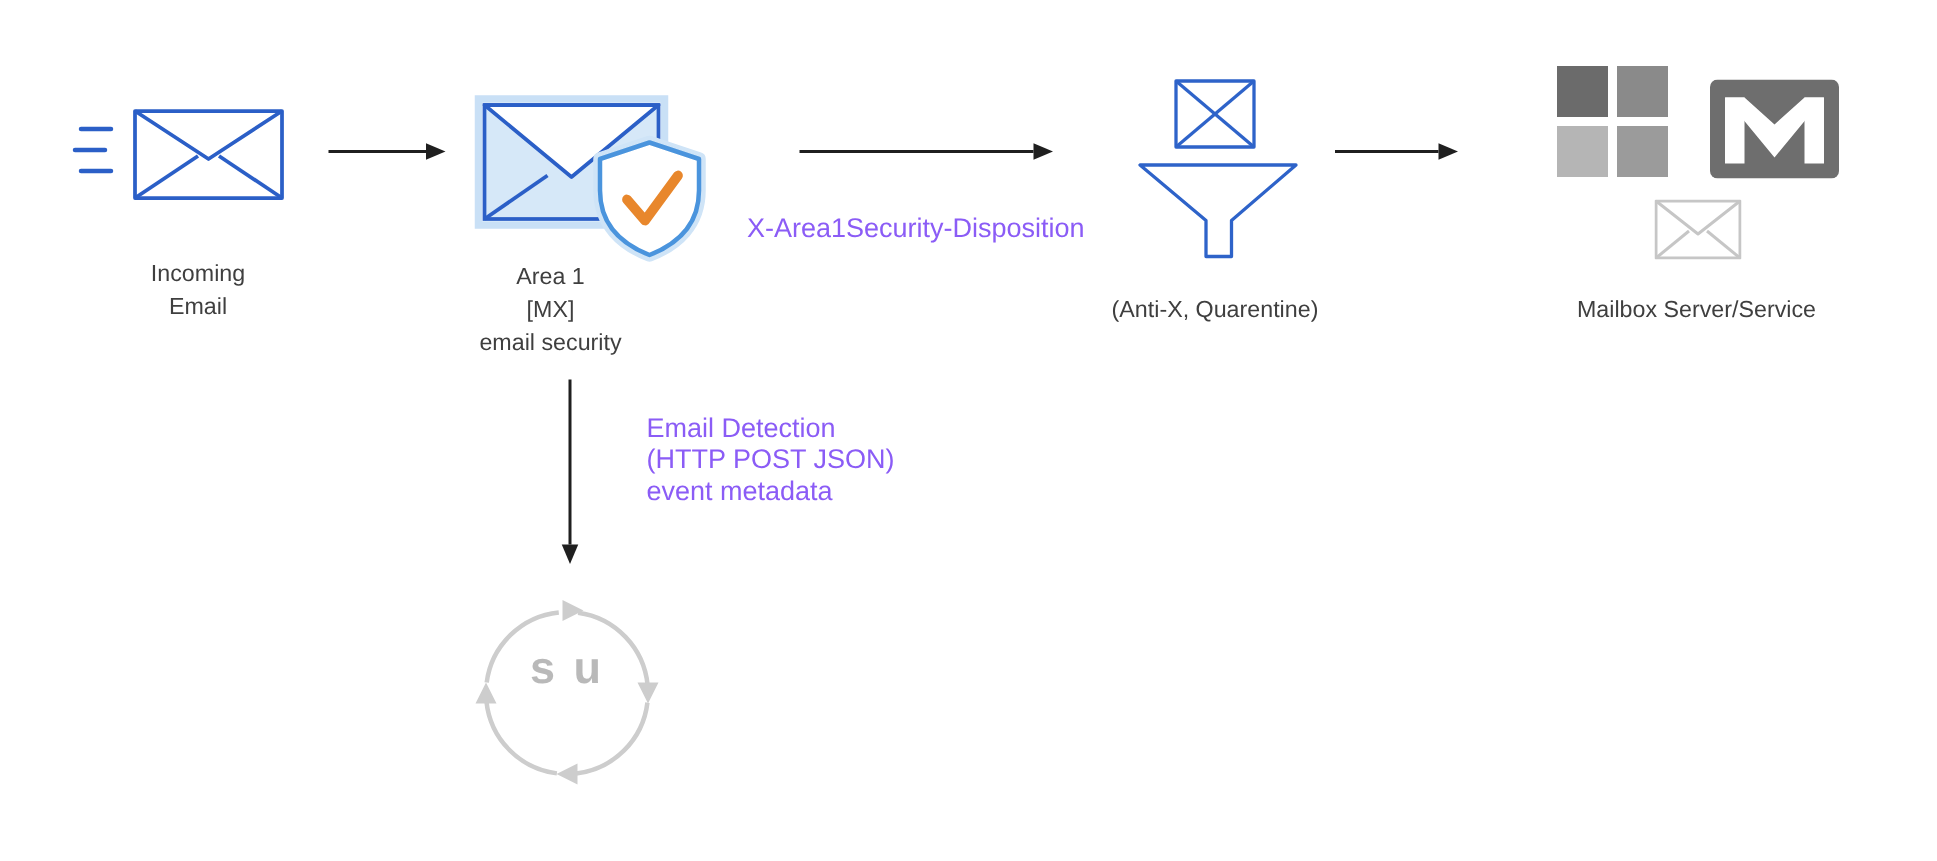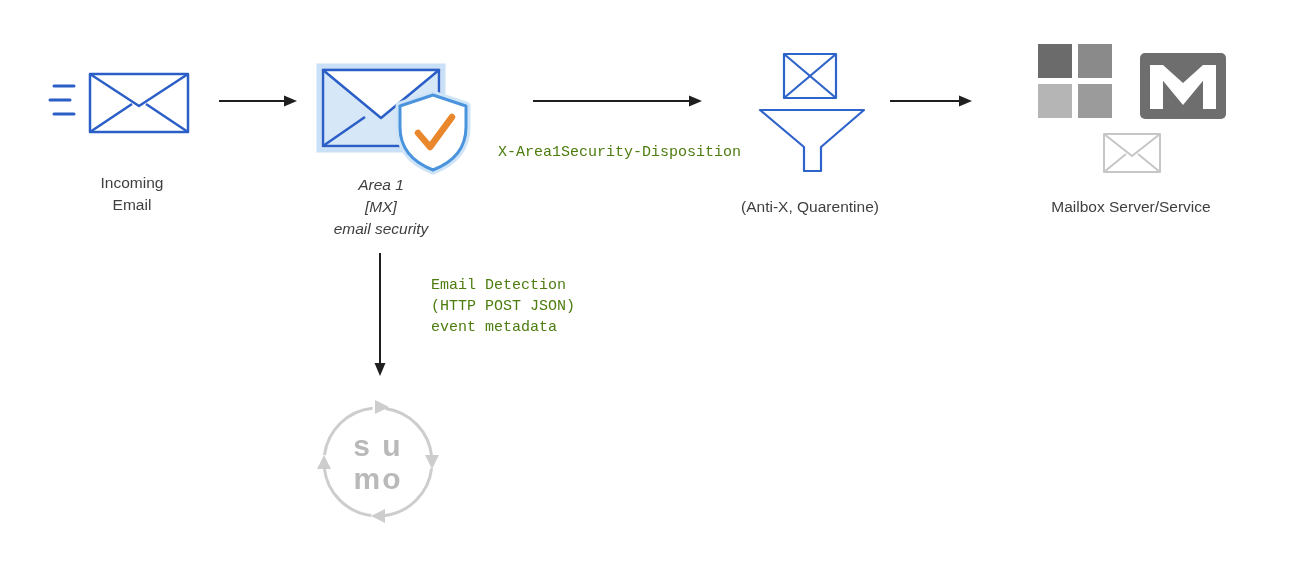--- a/index.html
+++ b/index.html
@@ -15,24 +15,23 @@
     overflow: hidden;
   }
   .abs { position: absolute; }
   .label {
     color: #3f3f3f;
     font-size: 15.5px;
     line-height: 22px;
   }
   .center { text-align: center; }
   .edge-label {
-    color: #4d7c0f;
-    font-size: 15px;
+    color: #8b5cf6;
+    font-size: 18px;
     line-height: 21px;
-    font-family: Liberation Mono, monospace;
   }
   .sumo-text {
     position: absolute;
     left: 0; top: 34px;
     width: 134px;
     color: #b9b9b9;
     font-weight: bold;
     font-size: 30px;
     line-height: 33px;
     letter-spacing: 2px;
@@ -75,21 +74,21 @@
     <svg width="165" height="120" viewBox="0 0 165 120">
       <rect x="4" y="6" width="124" height="84" fill="none" stroke="#c9e0f6" stroke-width="5"></rect>
       <rect x="8" y="10" width="116" height="76" fill="#d6e8f8" stroke="#2b5fc7" stroke-width="2.5"></rect>
       <polygon points="8,10 66,58 124,10" fill="#ffffff" stroke="#2b5fc7" stroke-width="2.5" stroke-linejoin="round"></polygon>
       <line x1="8" y1="86" x2="50" y2="57" stroke="#2b5fc7" stroke-width="2.5"></line>
       <path d="M118 35 l33 11 v21 c0 23 -15 36 -33 43 c-18 -7 -33 -20 -33 -43 v-21 z" fill="#ffffff" stroke="#cfe4f7" stroke-width="9" stroke-linejoin="round"></path>
       <path d="M118 35 l33 11 v21 c0 23 -15 36 -33 43 c-18 -7 -33 -20 -33 -43 v-21 z" fill="#ffffff" stroke="#4a94dd" stroke-width="3" stroke-linejoin="round"></path>
       <polyline points="103,73 115,87 137,57" fill="none" stroke="#e8872c" stroke-width="6.5" stroke-linecap="round" stroke-linejoin="round"></polyline>
     </svg>
   </div>
-  <div class="abs label center" style="left:301px; top:174px; width:160px;font-style:italic;">
+  <div class="abs label center" style="left:287px; top:174px; width:160px;">
     <div>Area 1</div>
     <div>[MX]</div>
     <div>email security</div>
   </div>
 
   <div class="abs" style="left:532px; top:91px;">
     <svg width="172" height="20" viewBox="0 0 172 20">
       <line x1="1" y1="10" x2="157" y2="10" stroke="#1f1f1f" stroke-width="2"></line>
       <polygon points="157,4.5 157,15.5 170,10" fill="#1f1f1f"></polygon>
     </svg>
@@ -160,17 +159,16 @@
   <div class="abs" style="left:311px; top:395px; width:134px; height:134px;">
     <svg width="134" height="134" viewBox="0 0 134 134" style="position:absolute; left:0; top:0;">
       <circle cx="67" cy="67" r="54" fill="none" stroke="#cdcdcd" stroke-width="3" stroke-dasharray="72 13" stroke-dashoffset="78.5"></circle>
       <polygon points="64,5 64,19 78,12" fill="#cdcdcd"></polygon>
       <polygon points="114,60 128,60 121,74" fill="#cdcdcd"></polygon>
       <polygon points="74,114 74,128 60,121" fill="#cdcdcd"></polygon>
       <polygon points="6,74 20,74 13,60" fill="#cdcdcd"></polygon>
     </svg>
     <div class="sumo-text">
       <div>s u</div>
-      <div>mo</div>
     </div>
   </div>
 
 </div>
 
 </body></html>

